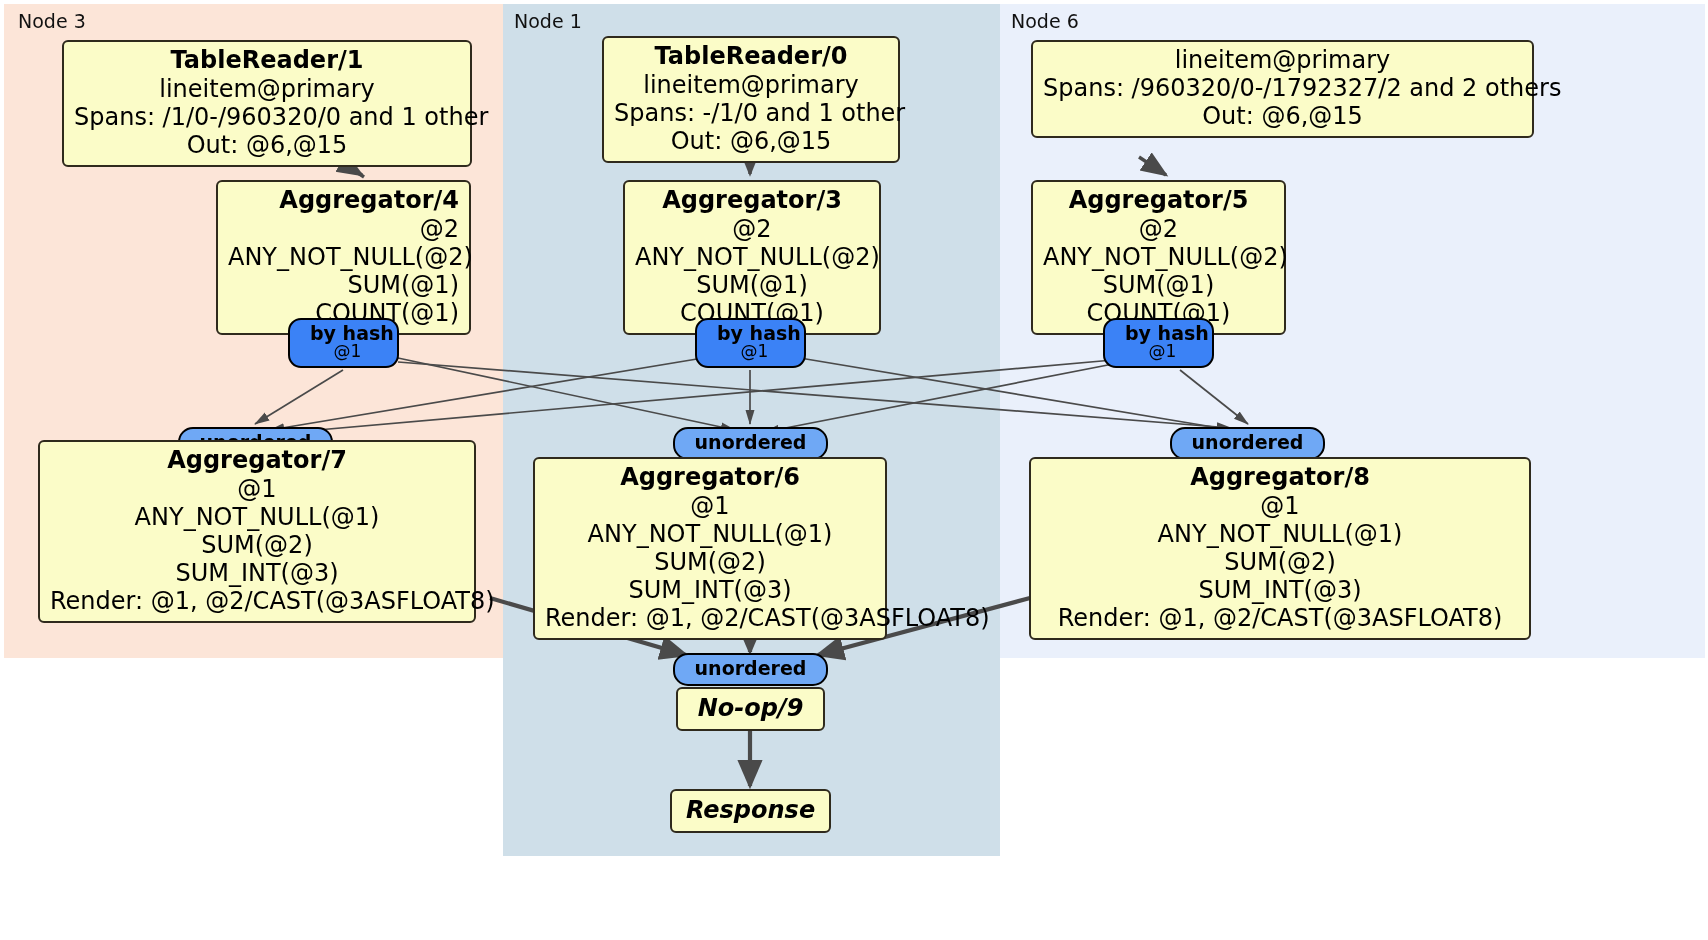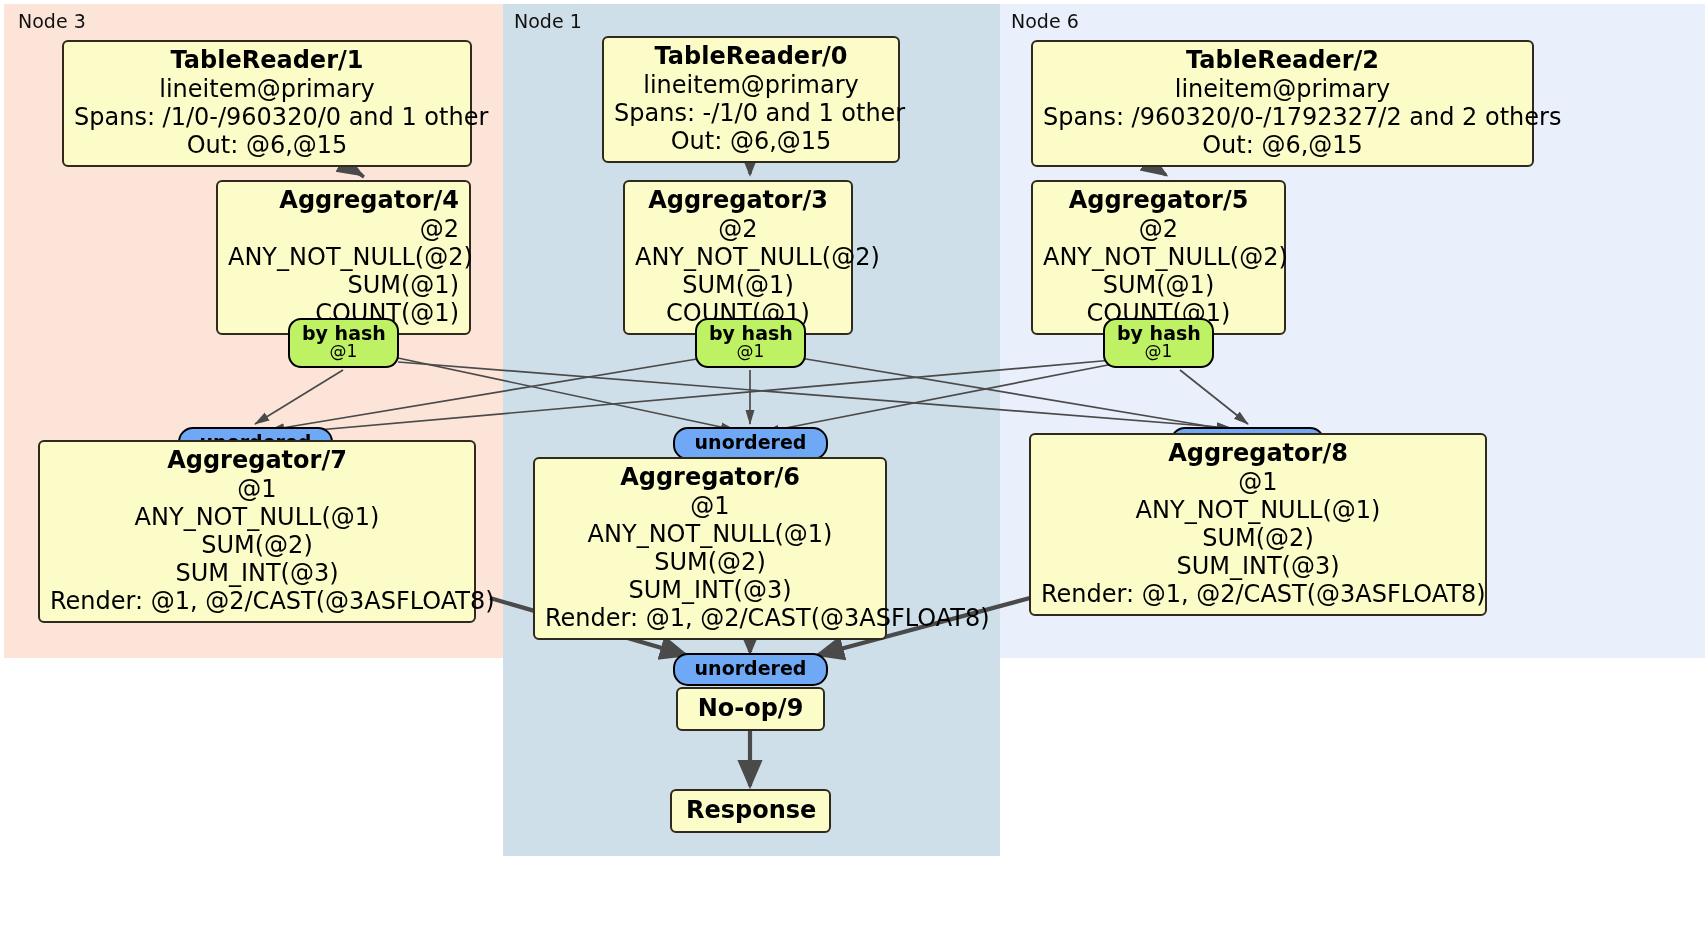--- a/index.html
+++ b/index.html
@@ -60,20 +60,21 @@
     display: block;
     margin-bottom: 1px;
   }
   .proc .ln {
     display: block;
     font-size: 24px;
     white-space: nowrap;
   }
   .proc.compact {
     padding: 5px 14px 7px 14px;
+    font-style: italic;
   }
   .proc.compact .ttl {
     margin-bottom: 0;
   }
 
   
   .badge {
     position: absolute;
     box-sizing: border-box;
     border: 2px solid #000000;
@@ -84,23 +85,23 @@
     line-height: 1.05;
     white-space: nowrap;
   }
   .badge .sub {
     display: block;
     font-weight: normal;
     font-size: 17px;
     margin-top: -1px;
   }
   .badge.hash {
-    background: #bef264;
+    background: #3b82f6;
     border-radius: 13px;
-    padding: 4px 12px 5px 12px;
+    padding: 4px 12px 5px 20px;
   }
   .badge.sync {
     background: #6fa8f5;
     border-radius: 15px;
     padding: 4px 14px 5px 14px;
   }
 </style>
 </head>
 <body>
 
@@ -170,35 +171,34 @@
   </div>
 
   <div class="proc" style="left:602px; top:36px; width:298px;">
     <span class="ttl">TableReader/0</span>
     <span class="ln">lineitem@primary</span>
     <span class="ln">Spans: -/1/0 and 1 other</span>
     <span class="ln">Out: @6,@15</span>
   </div>
 
   <div class="proc" style="left:1031px; top:40px; width:503px;">
-    <span class="ttl">TableReader/2</span>
     <span class="ln">lineitem@primary</span>
     <span class="ln">Spans: /960320/0-/1792327/2 and 2 others</span>
     <span class="ln">Out: @6,@15</span>
   </div>
 
   <div class="proc" style="left:216px; top:180px; width:255px;text-align:right;">
     <span class="ttl">Aggregator/4</span>
     <span class="ln">@2</span>
     <span class="ln">ANY_NOT_NULL(@2)</span>
     <span class="ln">SUM(@1)</span>
     <span class="ln">COUNT(@1)</span>
   </div>
 
-  <div class="proc" style="left:623px; top:180px; width:230px;">
+  <div class="proc" style="left:623px; top:180px; width:258px;">
     <span class="ttl">Aggregator/3</span>
     <span class="ln">@2</span>
     <span class="ln">ANY_NOT_NULL(@2)</span>
     <span class="ln">SUM(@1)</span>
     <span class="ln">COUNT(@1)</span>
   </div>
 
   <div class="proc" style="left:1031px; top:180px; width:255px;">
     <span class="ttl">Aggregator/5</span>
     <span class="ln">@2</span>
@@ -241,21 +241,21 @@
 
   <div class="proc" style="left:533px; top:457px; width:354px;">
     <span class="ttl">Aggregator/6</span>
     <span class="ln">@1</span>
     <span class="ln">ANY_NOT_NULL(@1)</span>
     <span class="ln">SUM(@2)</span>
     <span class="ln">SUM_INT(@3)</span>
     <span class="ln">Render: @1, @2/CAST(@3ASFLOAT8)</span>
   </div>
 
-  <div class="proc" style="left:1029px; top:433px; width:458px;">
+  <div class="proc" style="left:1029px; top:457px; width:502px;">
     <span class="ttl">Aggregator/8</span>
     <span class="ln">@1</span>
     <span class="ln">ANY_NOT_NULL(@1)</span>
     <span class="ln">SUM(@2)</span>
     <span class="ln">SUM_INT(@3)</span>
     <span class="ln">Render: @1, @2/CAST(@3ASFLOAT8)</span>
   </div>
 
   <div class="badge sync" style="left:673px; top:653px; width:155px;">
     <span>unordered</span>

